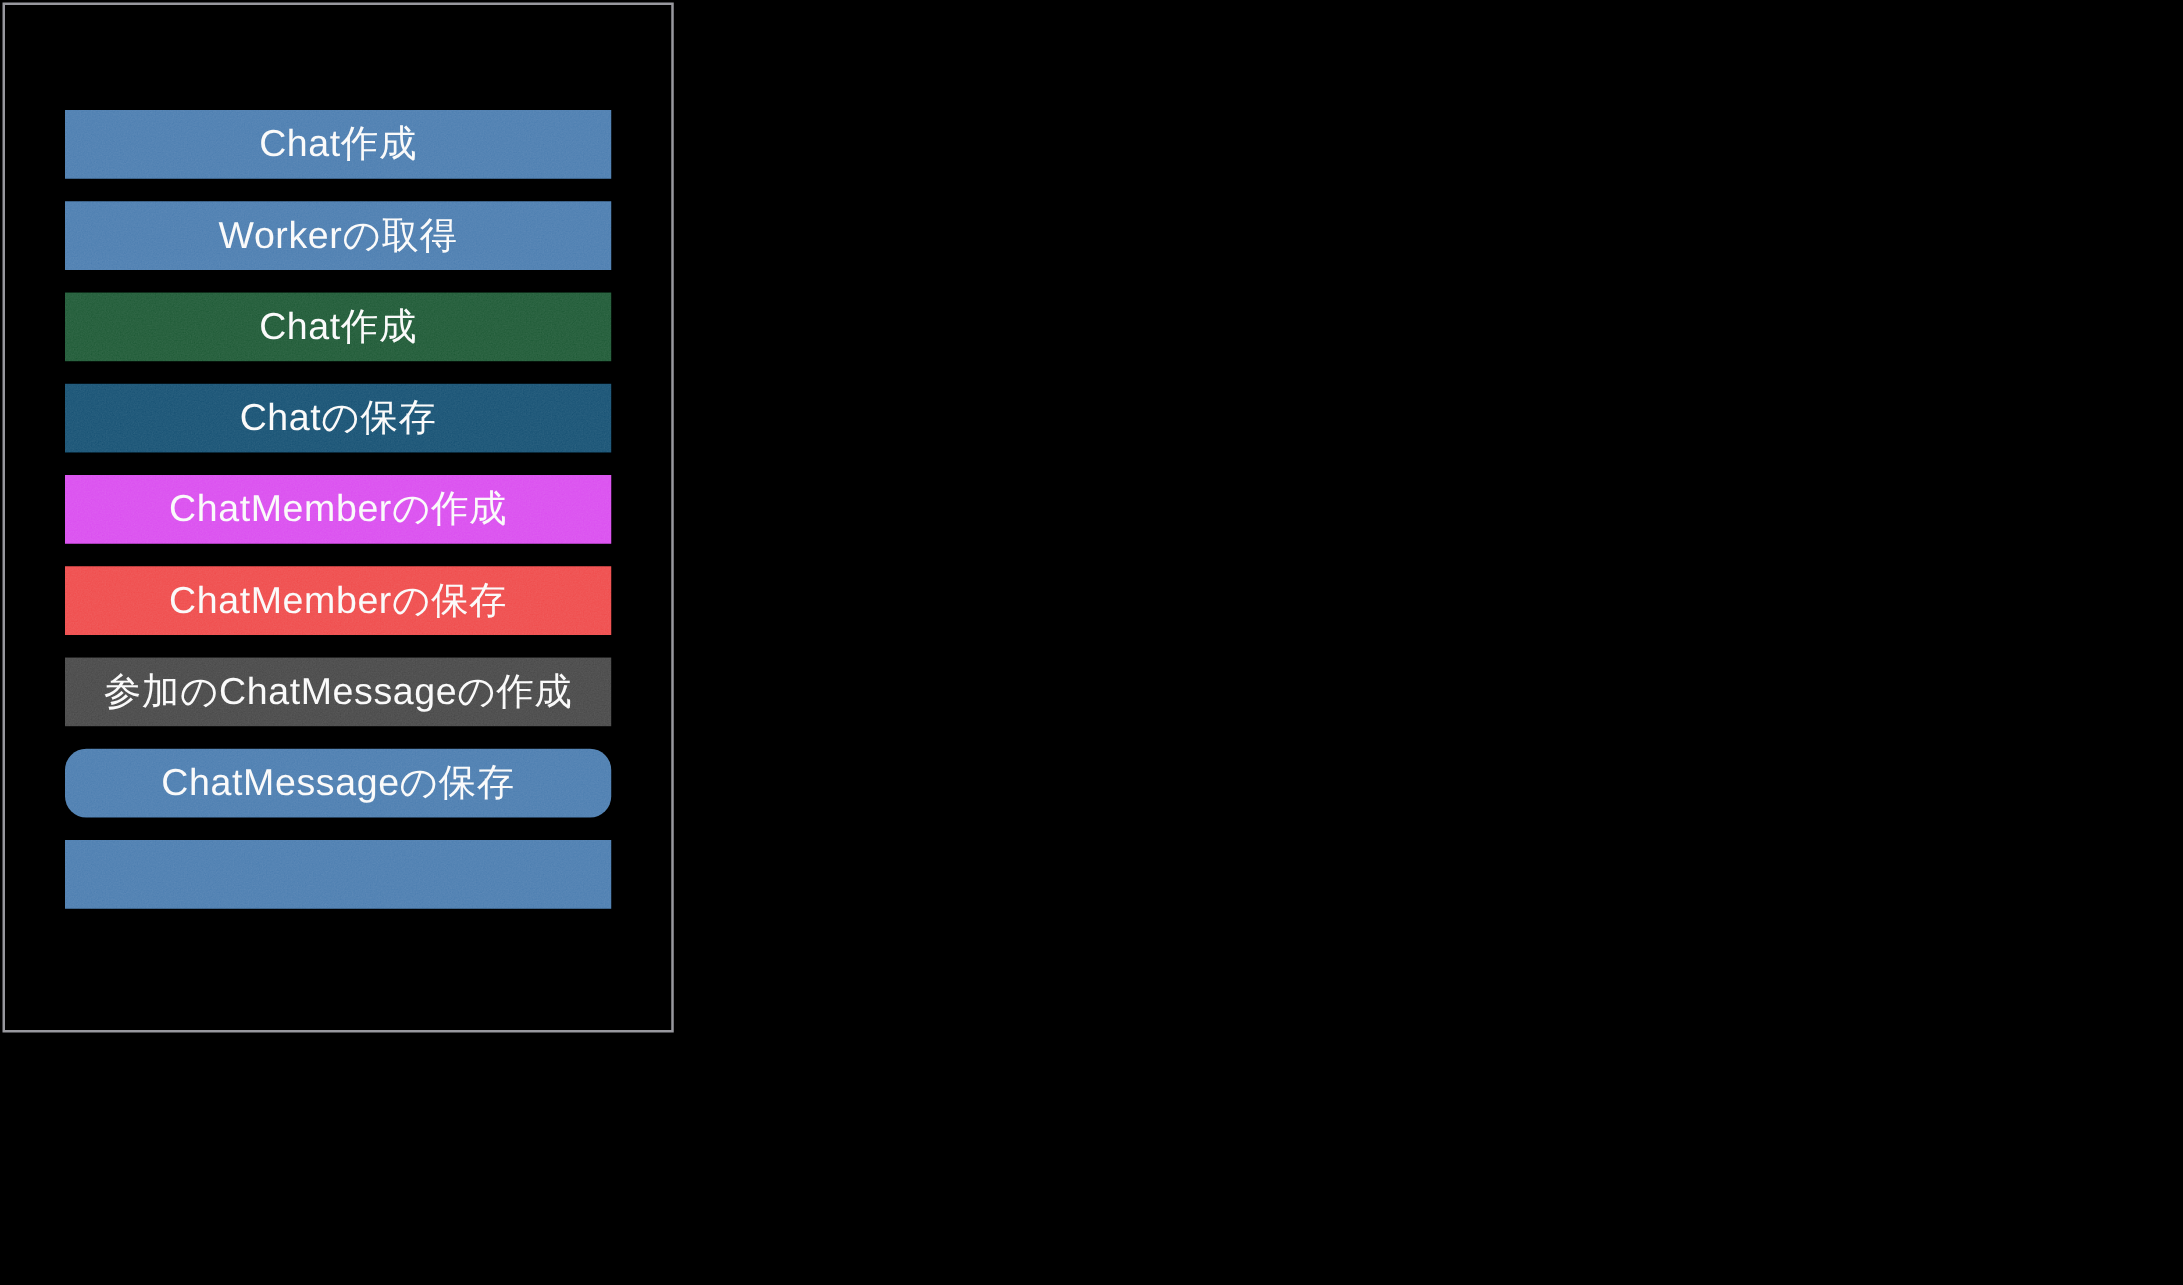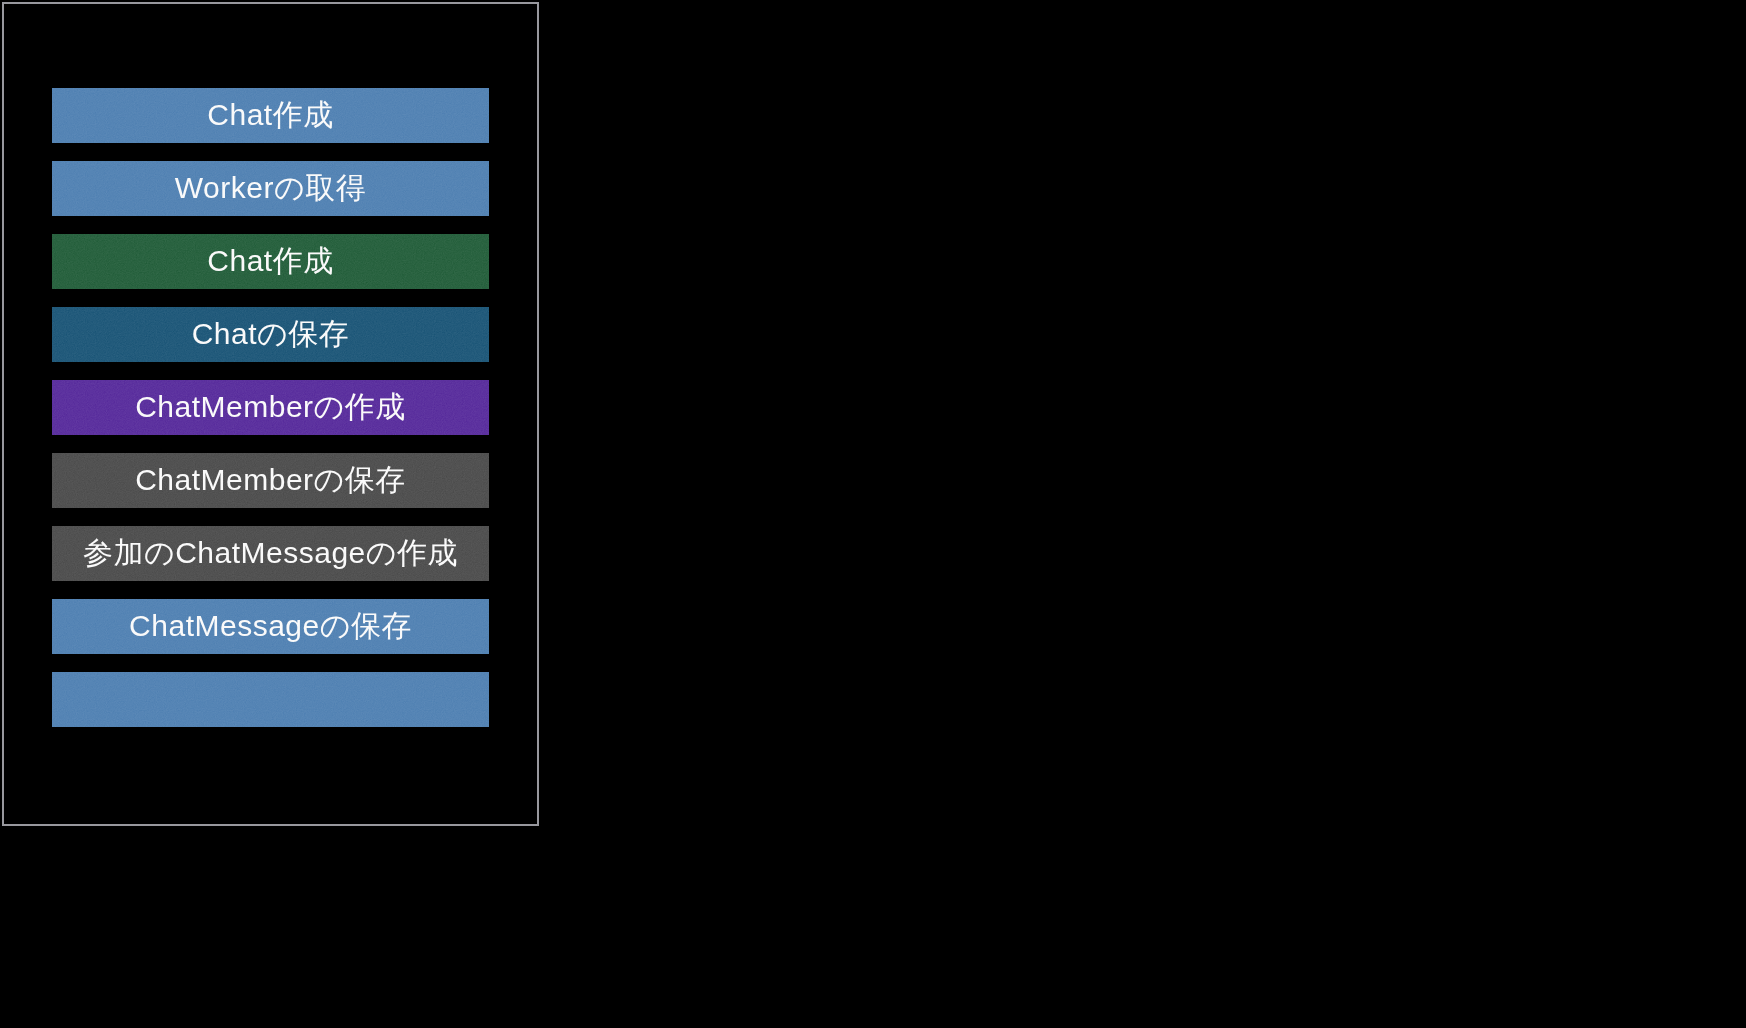--- a/index.html
+++ b/index.html
@@ -99,39 +99,39 @@
           <svg class="grain" aria-hidden="true">
             <rect width="100%" height="100%" filter="url(#paper-grain)"></rect>
           </svg>
         </div>
         <div class="bar" style="background: #0c4a6e;">
           <span class="bar-label" style="color: rgb(250, 250, 250);">Chatの保存</span>
           <svg class="grain" aria-hidden="true">
             <rect width="100%" height="100%" filter="url(#paper-grain)"></rect>
           </svg>
         </div>
-        <div class="bar" style="background: #4c1d95;">
+        <div class="bar" style="background: #d946ef;">
           <span class="bar-label" style="color: rgb(250, 250, 250);">ChatMemberの作成</span>
           <svg class="grain" aria-hidden="true">
             <rect width="100%" height="100%" filter="url(#paper-grain)"></rect>
           </svg>
         </div>
-        <div class="bar" style="background: #404040; text-align: right;">
+        <div class="bar" style="background: #ef4444; text-align: right;">
           <span class="bar-label" style="color: rgb(250, 250, 250);">ChatMemberの保存</span>
           <svg class="grain" aria-hidden="true">
             <rect width="100%" height="100%" filter="url(#paper-grain)"></rect>
           </svg>
         </div>
         <div class="bar" style="background: #404040;">
           <span class="bar-label" style="color: rgb(250, 250, 250);">参加のChatMessageの作成</span>
           <svg class="grain" aria-hidden="true">
             <rect width="100%" height="100%" filter="url(#paper-grain)"></rect>
           </svg>
         </div>
-        <div class="bar" style="background: rgb(68, 120, 173);">
+        <div class="bar" style="background: rgb(68, 120, 173); border-radius: 17px;">
           <span class="bar-label" style="color: rgb(250, 250, 250);">ChatMessageの保存</span>
           <svg class="grain" aria-hidden="true">
             <rect width="100%" height="100%" filter="url(#paper-grain)"></rect>
           </svg>
         </div>
         <div class="bar" style="background: rgb(68, 120, 173);">
           <svg class="grain" aria-hidden="true">
             <rect width="100%" height="100%" filter="url(#paper-grain)"></rect>
           </svg>
         </div>

